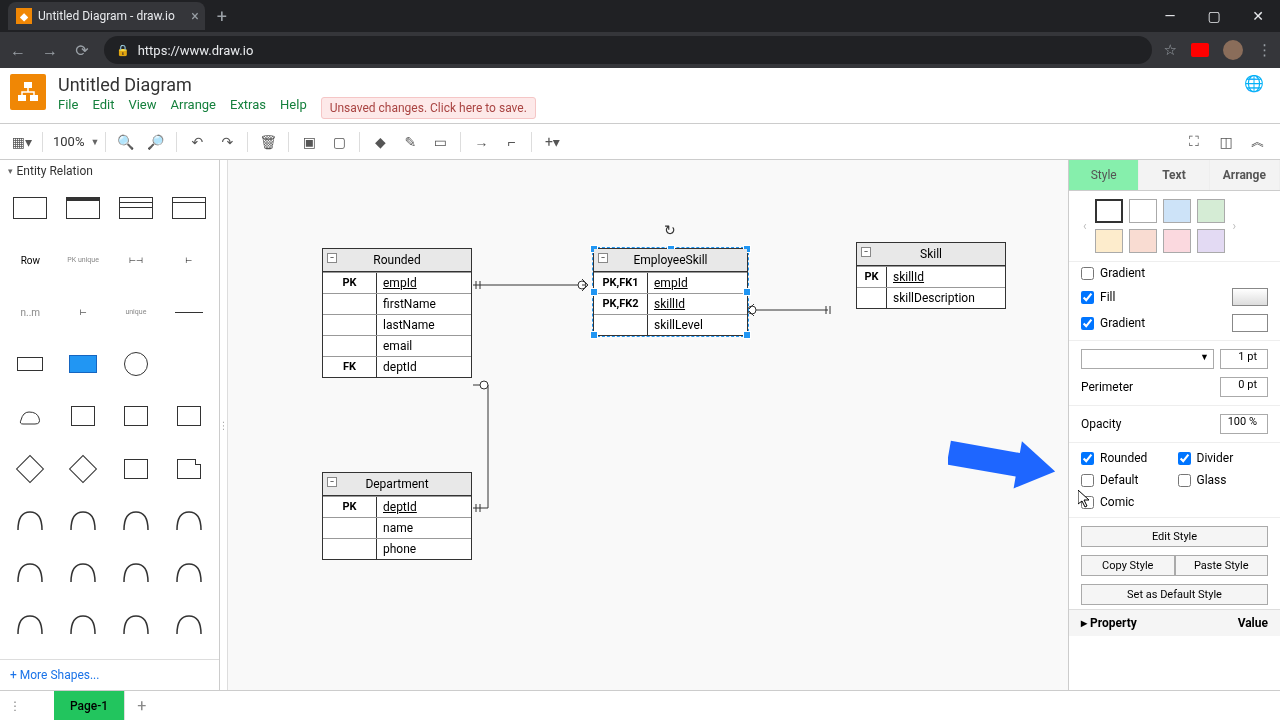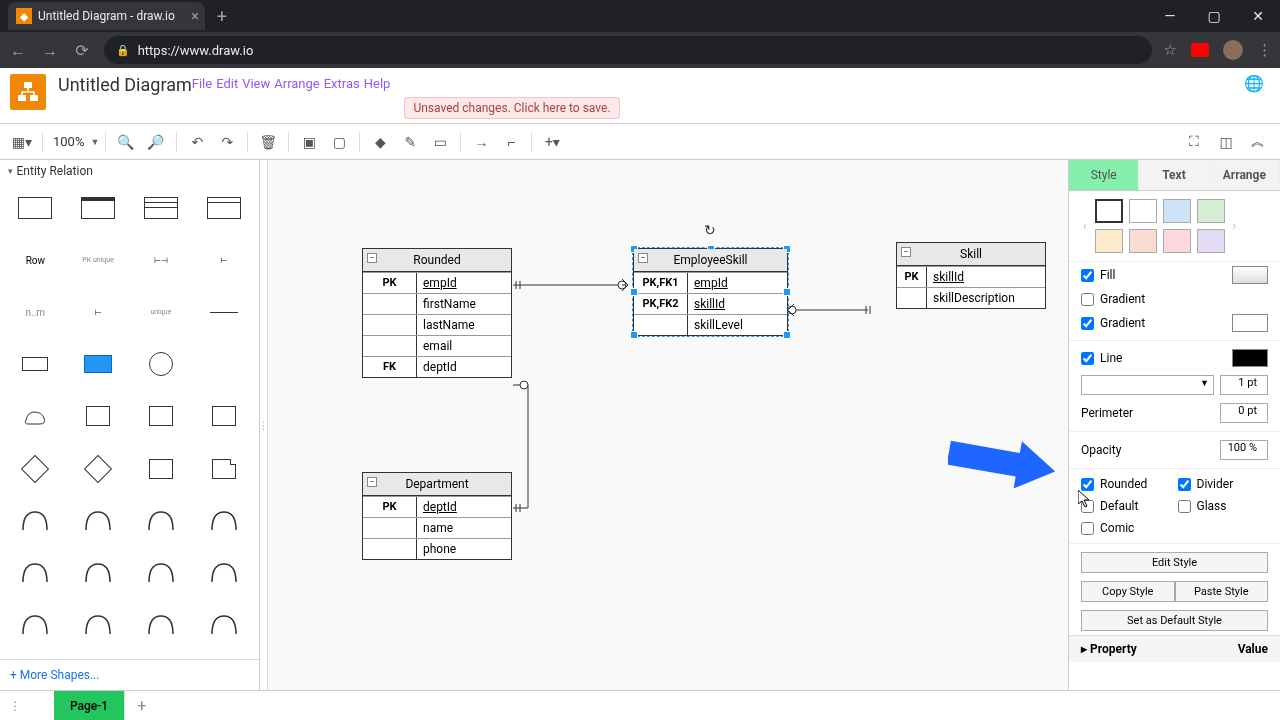--- a/index.html
+++ b/index.html
@@ -20,36 +20,36 @@
 .url-box .lock { color:#9aa0a6; font-size:11px;}
 .addr-right { display:flex; gap:14px; align-items:center; color:#9aa0a6; font-size:15px;}
 .addr-right .star{font-size:15px;}
 .yt{width:18px;height:14px;background:#ff0000;border-radius:2px;position:relative;}
 .avatar{width:20px;height:20px;border-radius:50%;background:#8a6d5a;}
 
 
 .app-header{display:flex;align-items:flex-start;padding:6px 10px 0;border-bottom:1px solid #ccc;height:56px;}
 .app-logo{width:36px;height:36px;background:#f08705;border-radius:2px;margin-right:12px;display:flex;align-items:center;justify-content:center;}
 .app-logo svg{width:24px;height:24px;}
-.header-col{display:flex;}
+.header-col{display:flex;flex-direction:column;}
 .doc-title{font-size:18px;color:#333;}
-.menu-bar{display:flex;gap:4px;font-size:13px;color:#8b5cf6;margin-top:2px;}
+.menu-bar{display:flex;gap:14px;font-size:13px;color:#15803d;margin-top:2px;}
 .unsaved{margin-left:14px;background:#fde9e9;border:1px solid #f5c6c6;color:#a94442;font-size:12px;padding:3px 8px;border-radius:3px;align-self:flex-end;margin-bottom:4px;}
 .globe{margin-left:auto;color:#999;font-size:16px;padding-right:6px;}
 
 
 .toolbar{display:flex;align-items:center;height:36px;border-bottom:1px solid #ccc;padding:0 8px;gap:2px;}
 .tb-btn{width:28px;height:28px;display:flex;align-items:center;justify-content:center;color:#555;font-size:14px;}
 .tb-sep{width:1px;height:20px;background:#ddd;margin:0 4px;}
 .zoom{font-size:13px;color:#333;padding:0 4px;}
 .tb-right{margin-left:auto;display:flex;gap:4px;}
 
 
 .main{display:flex;height:calc(720px - 32px - 36px - 56px - 36px - 30px);}
-.sidebar{width:260px;border-right:1px solid #ccc;overflow:hidden;display:flex;flex-direction:column;}
+.sidebar{width:220px;border-right:1px solid #ccc;overflow:hidden;display:flex;flex-direction:column;}
 .sb-title{font-size:12px;padding:4px 8px;color:#333;display:flex;align-items:center;}
 .sb-title::before{content:"▾";font-size:9px;margin-right:4px;color:#666;}
 .shape-grid{display:grid;grid-template-columns:repeat(4,1fr);gap:4px;padding:6px;flex:1;overflow:auto;}
 .shape-cell{height:40px;border:1px solid transparent;display:flex;align-items:center;justify-content:center;}
 .shape-thumb{border:1px solid #333;background:#fff;}
 .more-shapes{border-top:1px solid #ddd;padding:8px 10px;font-size:12px;color:#1a73e8;}
 
 .canvas-wrap{flex:1;position:relative;background:#f9f9f9;}
 .canvas{position:absolute;inset:0;}
 .splitter{width:8px;display:flex;align-items:center;justify-content:center;border-right:1px solid #ddd;}
@@ -459,39 +459,34 @@
           <div class="swatch" style="background:#fdeccc"></div>
           <div class="swatch" style="background:#f9dcd2"></div>
           <div class="swatch" style="background:#fbd9df"></div>
           <div class="swatch" style="background:#e3daf3"></div>
         </div>
       </div>
       <span class="chev">›</span>
     </div>
     <div style="border-top:1px solid #eee"></div>
     <div class="prop-row">
+        <input type="checkbox" style="">
+        <label>Gradient</label>
+      </div>
+    <div class="prop-row">
         <input type="checkbox" checked="" style="">
         <label>Fill</label>
         <div class="color-box" style="background:linear-gradient(#fff,#ddd)"></div>
       </div>
     <div class="prop-row">
-        <input type="checkbox" style="">
-        <label>Gradient</label>
-      </div>
-    <div class="prop-row">
         <input type="checkbox" checked="" style="">
         <label>Gradient</label>
         <div class="color-box" style="background:#fff"></div>
       </div>
     <div style="border-top:1px solid #eee;margin:4px 0"></div>
-    <div class="prop-row">
-        <input type="checkbox" checked="" style="">
-        <label>Line</label>
-        <div class="color-box" style="background:#000"></div>
-      </div>
     <div class="prop-row">
         <div class="line-select">
           <span style="float:right;font-size:9px;padding:2px 4px">▼</span>
         </div>
         <div class="num-input">1 pt</div>
       </div>
     <div class="prop-row">
         <label>Perimeter</label>
         <div class="num-input">0 pt</div>
       </div>

